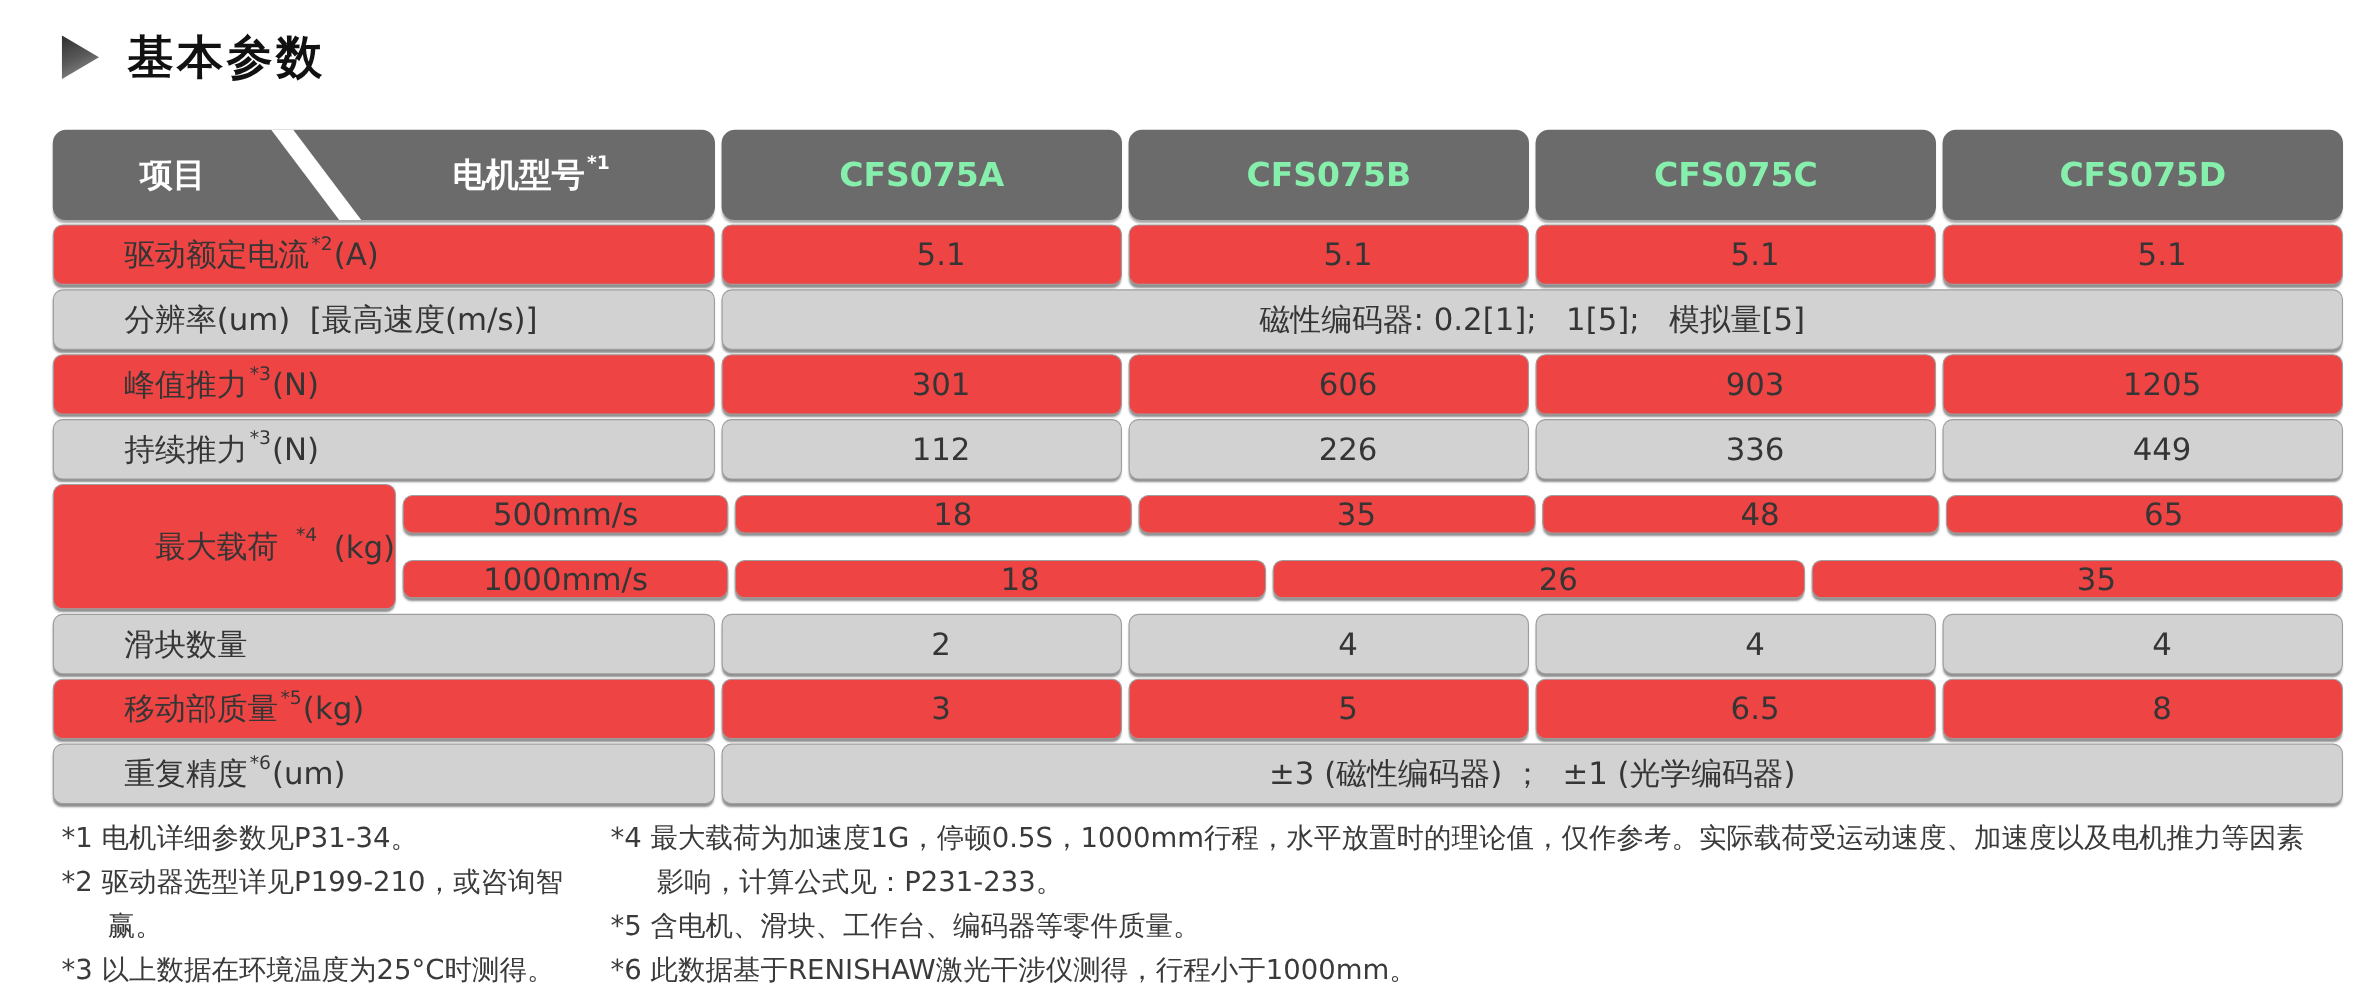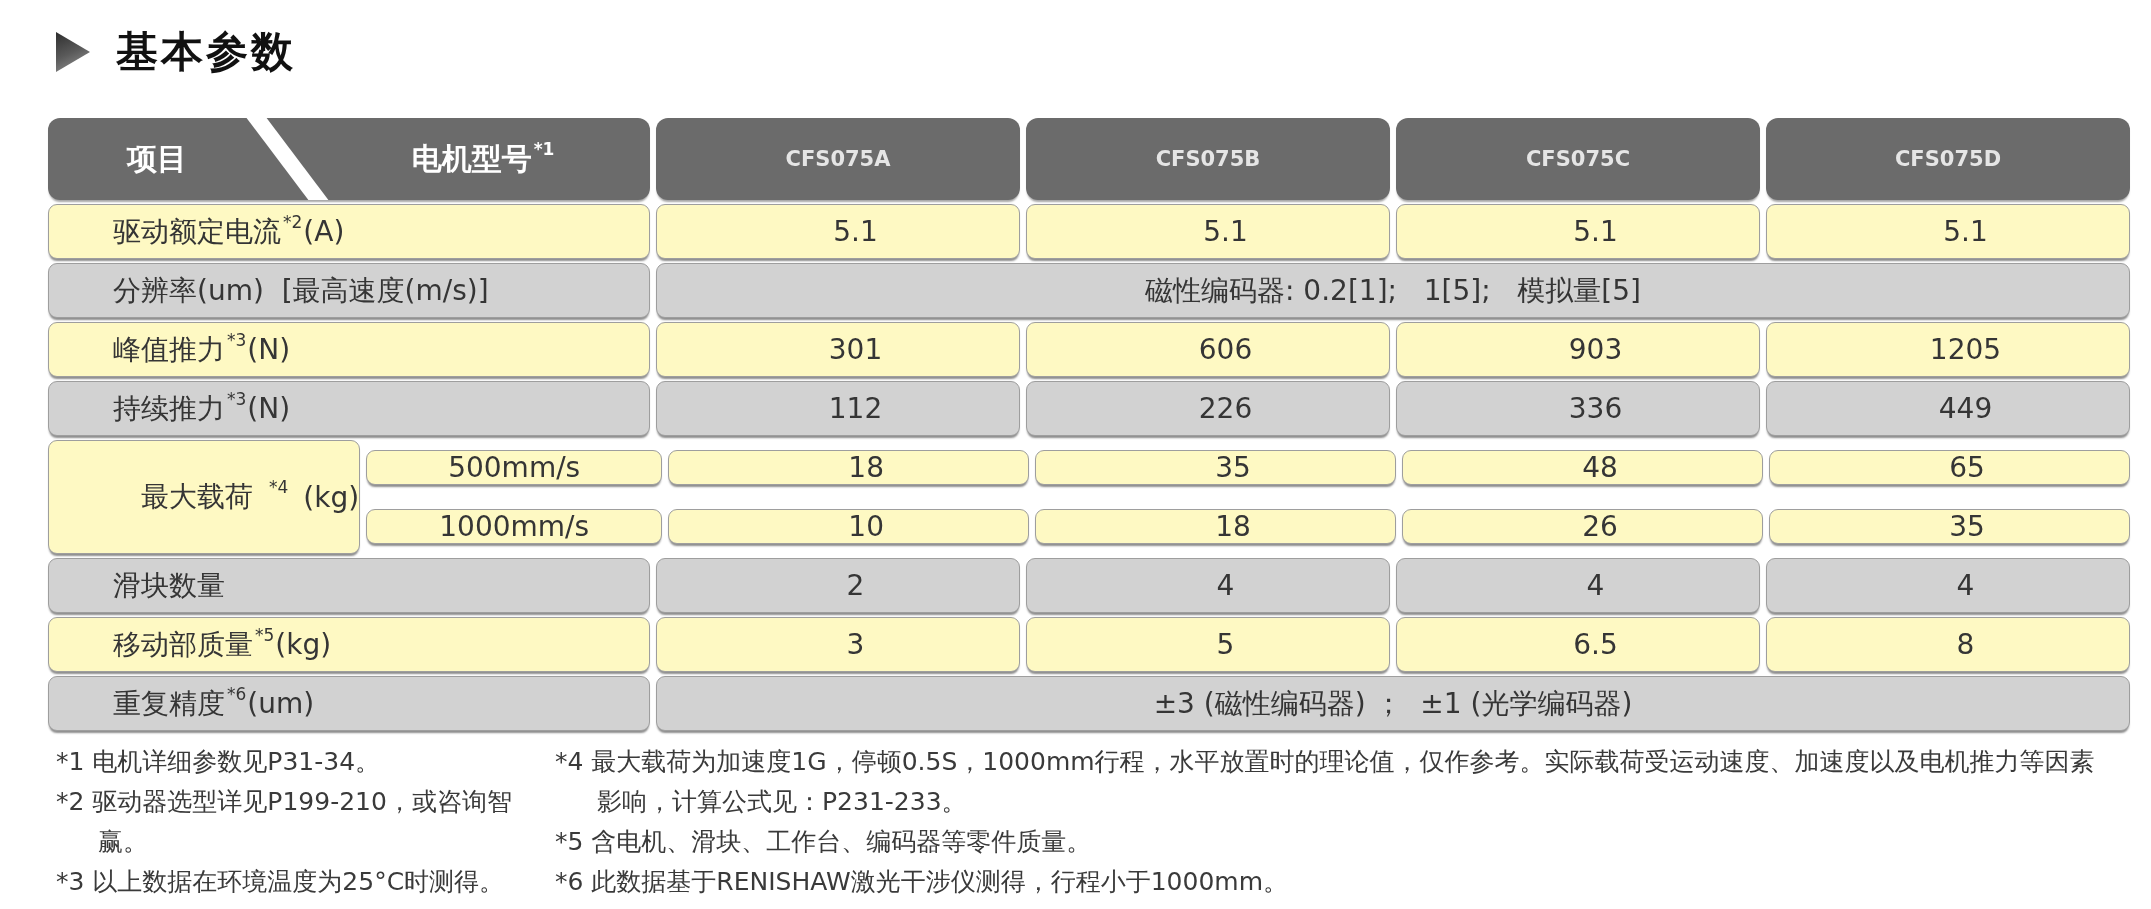--- a/index.html
+++ b/index.html
@@ -15,27 +15,27 @@
 
   .table-wrap{position:absolute;left:48px;top:118px;width:2082px;}
   .hrow{display:flex;gap:6px;height:82px;margin-bottom:4px;}
   .hlabel{flex:0 0 602px;position:relative;background:#6b6b6b;border-radius:12px;overflow:hidden;
     box-shadow:0 3px 2px -1px rgba(0,0,0,.35);}
   .hslash{position:absolute;left:233px;top:-21px;width:16px;height:128px;background:#ffffff;transform:rotate(-37deg);}
   .hitem{position:absolute;left:0;top:0;width:218px;height:100%;display:flex;align-items:center;justify-content:center;
     color:#fff;font-weight:bold;font-size:30px;}
   .hmodel{position:absolute;left:268px;right:0;top:0;height:100%;display:flex;align-items:center;justify-content:center;
     color:#fff;font-weight:bold;font-size:30px;}
-  .hcell{flex:1;background:#6b6b6b;border-radius:12px;color:#e5e5e5;font-weight:bold;font-size:21px;
+  .hcell{flex:1;background:#6b6b6b;border-radius:12px;color:#86efac;font-weight:bold;font-size:30px;
     display:flex;align-items:center;justify-content:center;box-shadow:0 3px 2px -1px rgba(0,0,0,.35);}
 
   .rows{display:flex;flex-direction:column;gap:4px;}
   .row{display:flex;gap:6px;height:55px;}
   .row.dual{height:114px;}
-  .cell{border-radius:9px;border:1px solid #9e9e9e;background:#fef9c3;box-sizing:border-box;
+  .cell{border-radius:9px;border:1px solid #9e9e9e;background:#ef4444;box-sizing:border-box;
     box-shadow:0 3px 2px -1px rgba(0,0,0,.45);
     display:flex;align-items:center;justify-content:center;font-size:28px;color:#353535;}
   .cell.dark{background:#d2d2d2;}
   .label-cell{flex:0 0 602px;justify-content:flex-start;padding-left:64px;}
   .label-cell span{white-space:pre;}
   .val-cell{flex:1;padding-left:35px;}
   .span-cell{flex:1;}
   .span-cell .half{flex:1;text-align:center;white-space:pre;}
   .merged-cell{flex:1;white-space:pre;}
   .rowspan-label{flex:0 0 300px;height:114px;justify-content:flex-start;padding-left:92px;gap:14px;}
@@ -127,21 +127,20 @@
         <div class="dual-right">
           <div class="subrow">
             <div class="cell sublabel-cell">500mm/s</div>
             <div class="cell val-cell">18</div>
             <div class="cell val-cell">35</div>
             <div class="cell val-cell">48</div>
             <div class="cell val-cell">65</div>
           </div>
           <div class="subrow">
             <div class="cell sublabel-cell">1000mm/s</div>
-            <div class="cell val-cell">10</div>
             <div class="cell val-cell">18</div>
             <div class="cell val-cell">26</div>
             <div class="cell val-cell">35</div>
           </div>
         </div>
       </div>
       <div class="row">
         <div class="cell label-cell dark">
           <span>滑块数量</span>
         </div>

